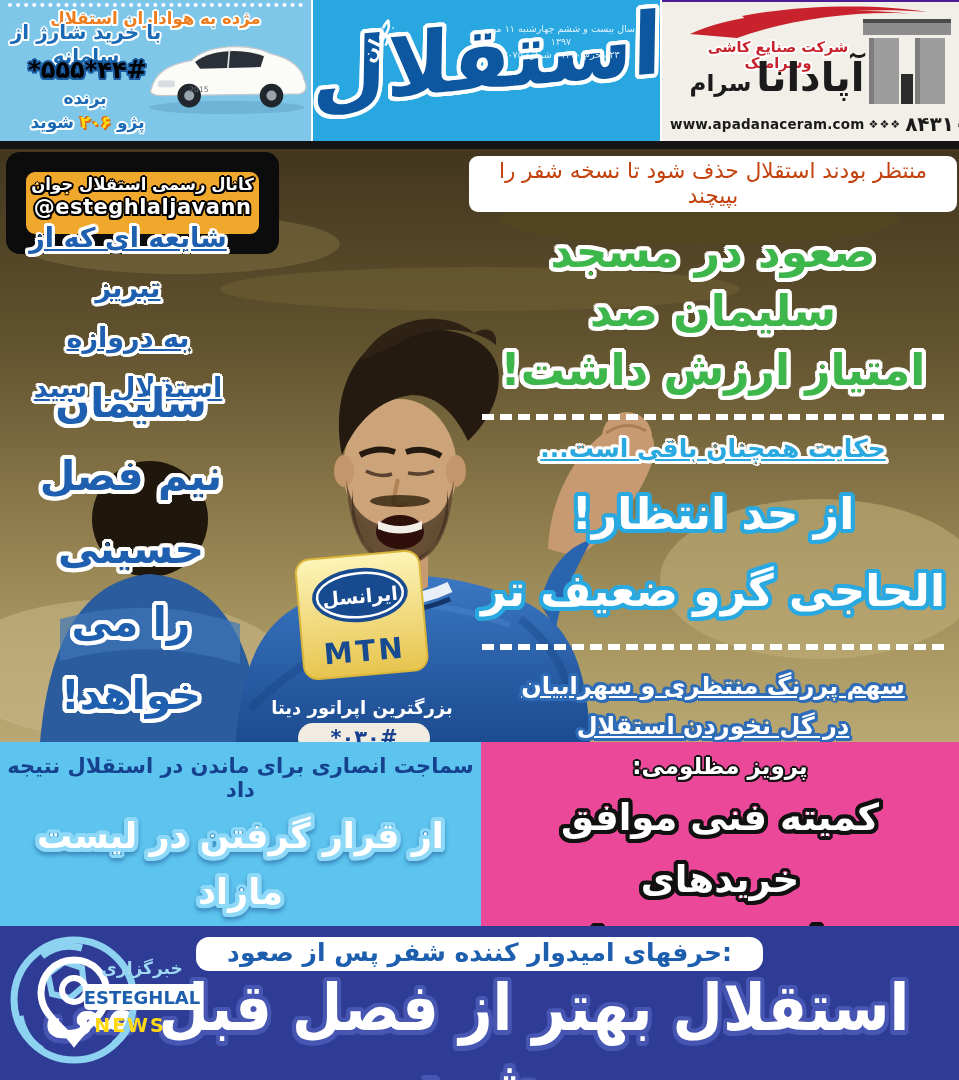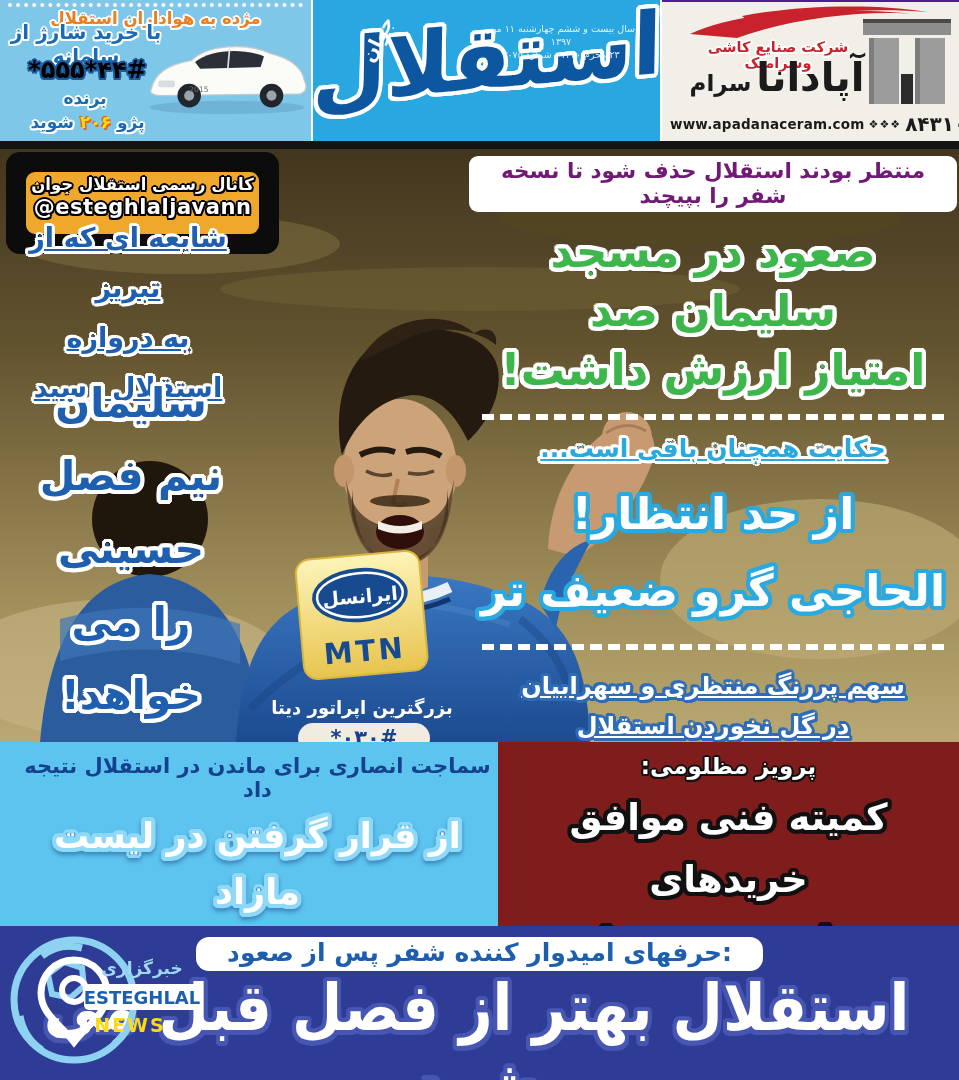--- a/index.html
+++ b/index.html
@@ -64,35 +64,35 @@
 
   
   .lk{position:absolute;top:64px;left:0;width:256px;text-align:center;font-size:27px;line-height:50px;
       font-weight:bold;color:#1e5fb0;--oc:#fff;}
   .lh{position:absolute;top:218px;left:0;width:262px;text-align:center;font-size:41px;line-height:73px;
       font-weight:bold;color:#1e5fb0;--oc:#fff;}
 
   
   .rc{position:absolute;top:0;right:2px;width:488px;text-align:center;}
   .pill{display:inline-block;background:#fff;border-radius:9px;padding:2px 12px 4px;}
-  .r1k{margin-top:7px;font-size:21.5px;font-weight:bold;color:#701a75;}
+  .r1k{margin-top:7px;font-size:21.5px;font-weight:normal;color:#c2410c;}
   .r1h{margin-top:10px;font-size:44px;line-height:59px;font-weight:bold;color:#3db64b;--oc:#fff;}
   .dash{border-top:6px dashed #fff;width:462px;margin:15px auto 0;}
   .r2k{margin-top:14px;font-size:25px;font-weight:bold;color:#2aa9e1;--oc:#fff;}
   .r2h{margin-top:12px;font-size:44px;line-height:77px;font-weight:bold;color:#fff;--oc:#2aa9e1;}
   .r3k{margin-top:16px;font-size:24px;line-height:40px;font-weight:bold;color:#fff;--oc:#2f6cb8;}
   .r3h{margin-top:10px;font-size:41px;line-height:63px;font-weight:bold;color:#fff;--oc:#1d4f9e;}
 
   
   .bottom-row{position:absolute;top:742px;left:0;width:959px;height:184px;display:flex;}
-  .box-cyan{position:relative;width:481px;background:#5cc4ee;text-align:center;padding-left:17px;}
+  .box-cyan{position:relative;width:481px;background:#5cc4ee;text-align:center;}
   .bc-k{margin-top:12px;font-size:21px;font-weight:bold;color:#16418e;}
   .bc-h{margin-top:6px;font-size:35px;line-height:56px;font-weight:bold;color:#fff;--oc:#8fd9f8;
         filter:drop-shadow(0 3px 2px rgba(20,60,130,.45));}
-  .box-yellow{position:relative;flex:1;background:#7f1d1d;text-align:center;}
+  .box-yellow{position:relative;flex:1;background:#ec4899;text-align:center;}
   .by-k{margin-top:11px;font-size:23px;font-weight:bold;color:#fff;--oc:#111;}
   .by-h{margin-top:8px;font-size:37px;line-height:62px;font-weight:bold;color:#fff;--oc:#111;}
 
   
   .footer{position:absolute;top:926px;left:0;width:959px;height:154px;background:#2e3c96;overflow:hidden;}
   .f-kick{position:absolute;top:11px;left:0;right:0;text-align:center;}
   .f-kick .pill{border-radius:13px;padding:1px 31px 4px;}
   .f-kick-text{font-size:25px;font-weight:bold;color:#1d5fae;}
   .f-head{position:absolute;top:44px;left:0;right:6px;text-align:center;font-size:58px;font-weight:bold;
       color:#fff;--oc:#4656b2;transform:scaleY(1.12);transform-origin:top;}

